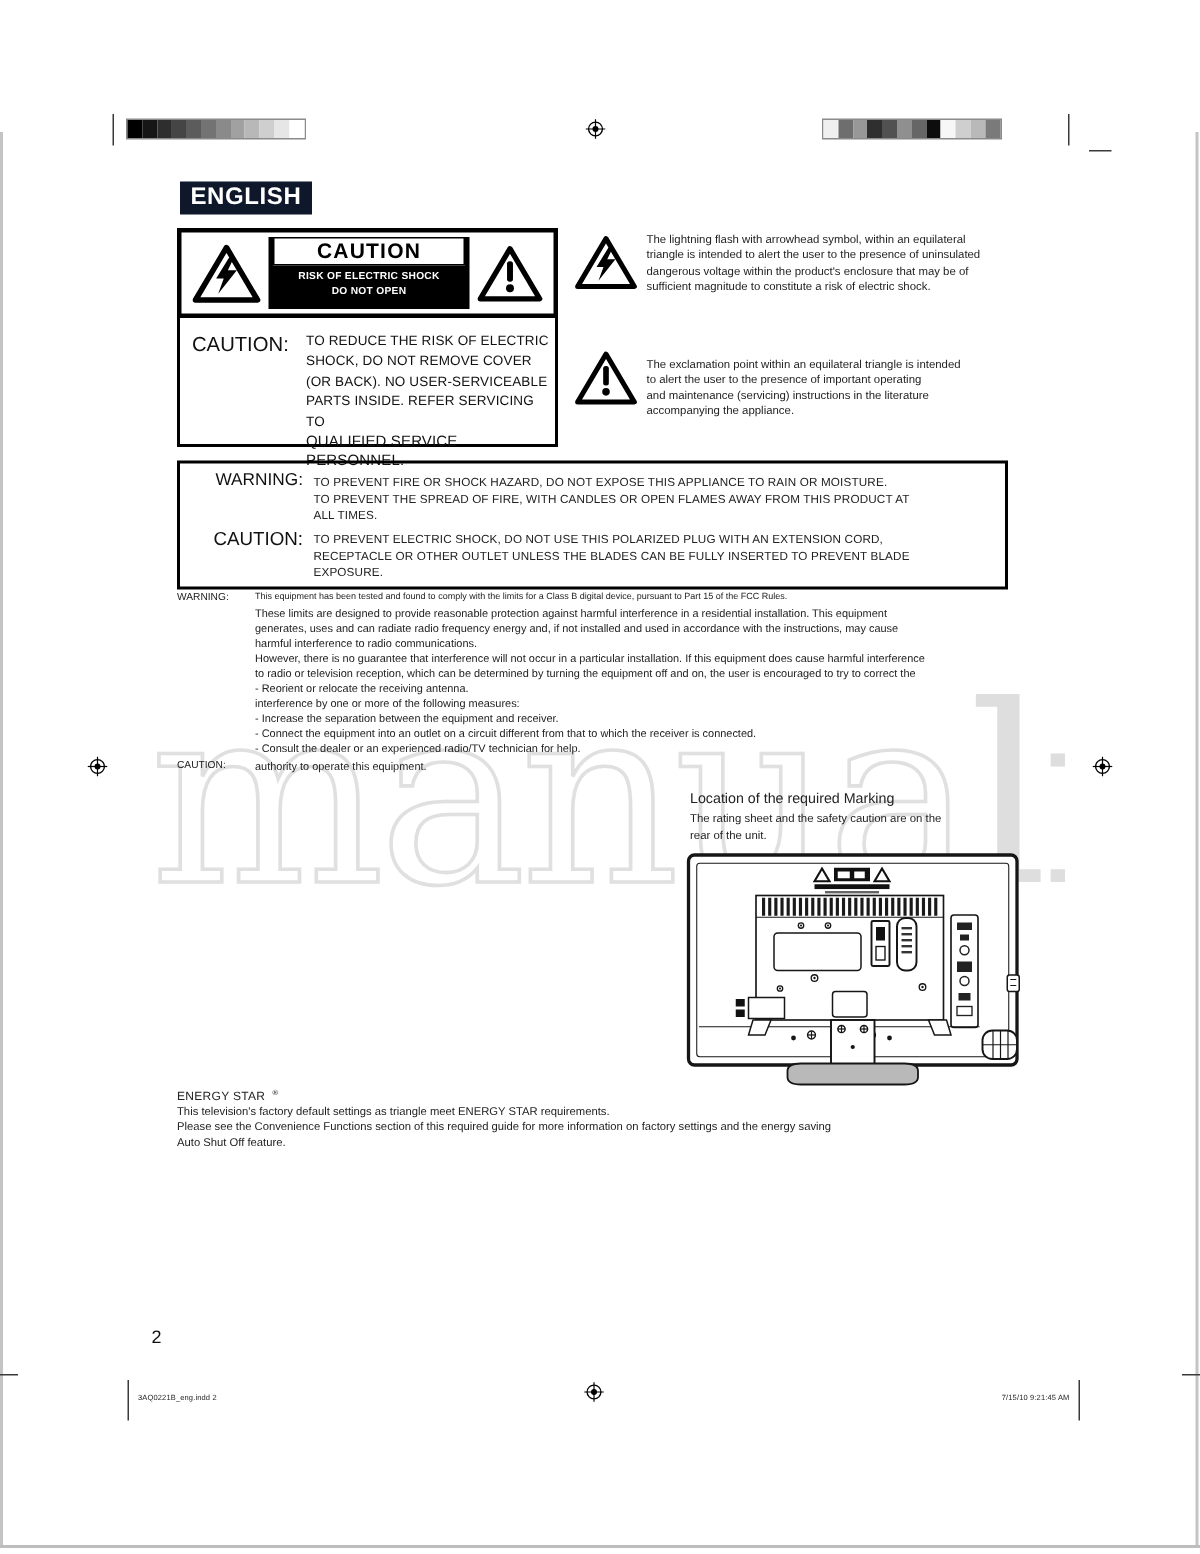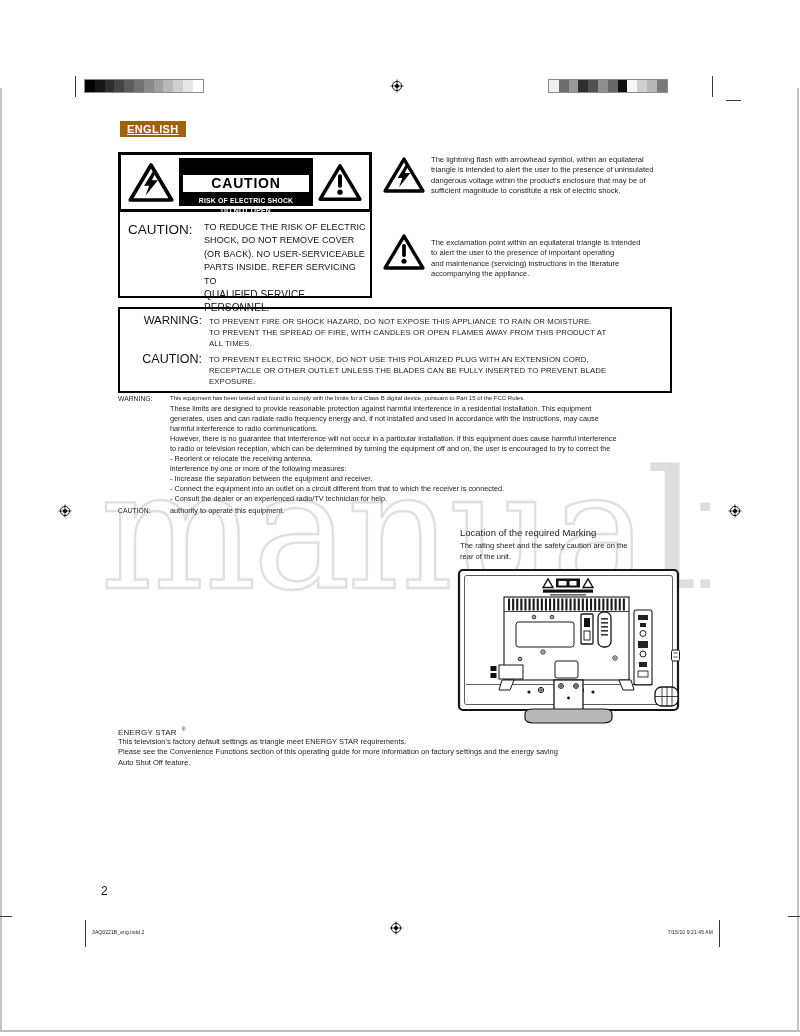--- a/index.html
+++ b/index.html
@@ -10,27 +10,27 @@
   
   .edge-v{width:2px;background:#c4c4c4;}
   .edge-h{height:2px;background:#bdbdbd;}
 
   
   .tick{background:#3a3a3a;}
   .cal-bar{display:flex;border:1px solid #8a8a8a;height:14px;box-sizing:border-box;background:#fff;}
   .cal-cell{width:9.8px;height:100%;}
 
   
-  .english{background:#a16207;color:#fff;font-size:11px;font-weight:700;padding:2px 7px;letter-spacing:.4px;display:inline-block;text-decoration:underline;}
+  .english{background:#0f172a;color:#fff;font-size:16px;font-weight:700;padding:2px 7px;letter-spacing:.4px;display:inline-block;}
 
   
   .cg{width:254px;}
   .cg-top{height:60px;border:3px solid #000;box-sizing:border-box;display:flex;align-items:center;
           justify-content:space-between;padding:0 7px;background:#fff;}
-  .cg-center{background:#000;width:134px;height:48px;box-sizing:border-box;padding:16px 3px 2px;display:flex;flex-direction:column;}
+  .cg-center{background:#000;width:134px;height:48px;box-sizing:border-box;padding:0 3px 2px;display:flex;flex-direction:column;}
   .cg-band{background:#fff;border:1px solid #000;text-align:center;font-weight:700;font-size:14px;line-height:17px;letter-spacing:.8px;color:#000;}
   .cg-sub{color:#fff;font-size:6.8px;font-weight:700;text-align:center;line-height:9px;margin-top:2.5px;letter-spacing:.2px;}
   .cg-bottom{border:2px solid #000;border-top:none;display:flex;height:86px;box-sizing:border-box;padding:9px 4px 8px 8px;background:#fff;}
   .cg-label{font-size:13.5px;flex:0 0 76px;padding-top:1px;color:#111;}
   .cg-lines{font-size:9px;line-height:13.4px;color:#111;letter-spacing:.1px;}
 
   .note-text{font-size:7.6px;line-height:10.4px;color:#222;}
 
   
   .wb{border:2px solid #000;box-sizing:border-box;background:transparent;padding:5px 6px 4px 0;}
@@ -327,21 +327,21 @@
     <line x1="210" y1="121" x2="210" y2="140" stroke="#161616" stroke-width="0.8"></line>
     <line x1="215" y1="121" x2="215" y2="140" stroke="#161616" stroke-width="0.8"></line>
     <line x1="198" y1="130.5" x2="221" y2="130.5" stroke="#161616" stroke-width="0.8"></line>
 
     <path d="M68 148 Q68 143 77 143 L146 143 Q155 143 155 148 L155 152 Q155 157 146 157 L77 157 Q68 157 68 152 Z" fill="#b9b9b9" stroke="#161616" stroke-width="1.2"></path>
   </svg>
 
   <div class="abs" style="left:118px;top:726px;width:560px;">
     <div class="energy-title"><span>ENERGY STAR</span>&nbsp;&nbsp;<span class="energy-sup">®</span></div>
     <div class="energy-line">This television's factory default settings as triangle meet ENERGY STAR requirements.</div>
-    <div class="energy-line">Please see the Convenience Functions section of this operating guide for more information on factory settings and the energy saving</div>
+    <div class="energy-line">Please see the Convenience Functions section of this required guide for more information on factory settings and the energy saving</div>
     <div class="energy-line">Auto Shut Off feature.</div>
   </div>
 
   <div class="abs pagenum" style="left:101px;top:884px;">2</div>
 
   <div class="abs tick" style="left:0;top:916px;width:12px;height:1px;"></div>
   <div class="abs tick" style="left:788px;top:916px;width:12px;height:1px;"></div>
   <div class="abs tick" style="left:85px;top:920px;width:1px;height:27px;"></div>
   <div class="abs footer-text" style="left:92px;top:929px;">3AQ0221B_eng.indd 2</div>
   <svg class="abs" style="left:389px;top:921px;" width="14" height="14" viewBox="0 0 14 14">

